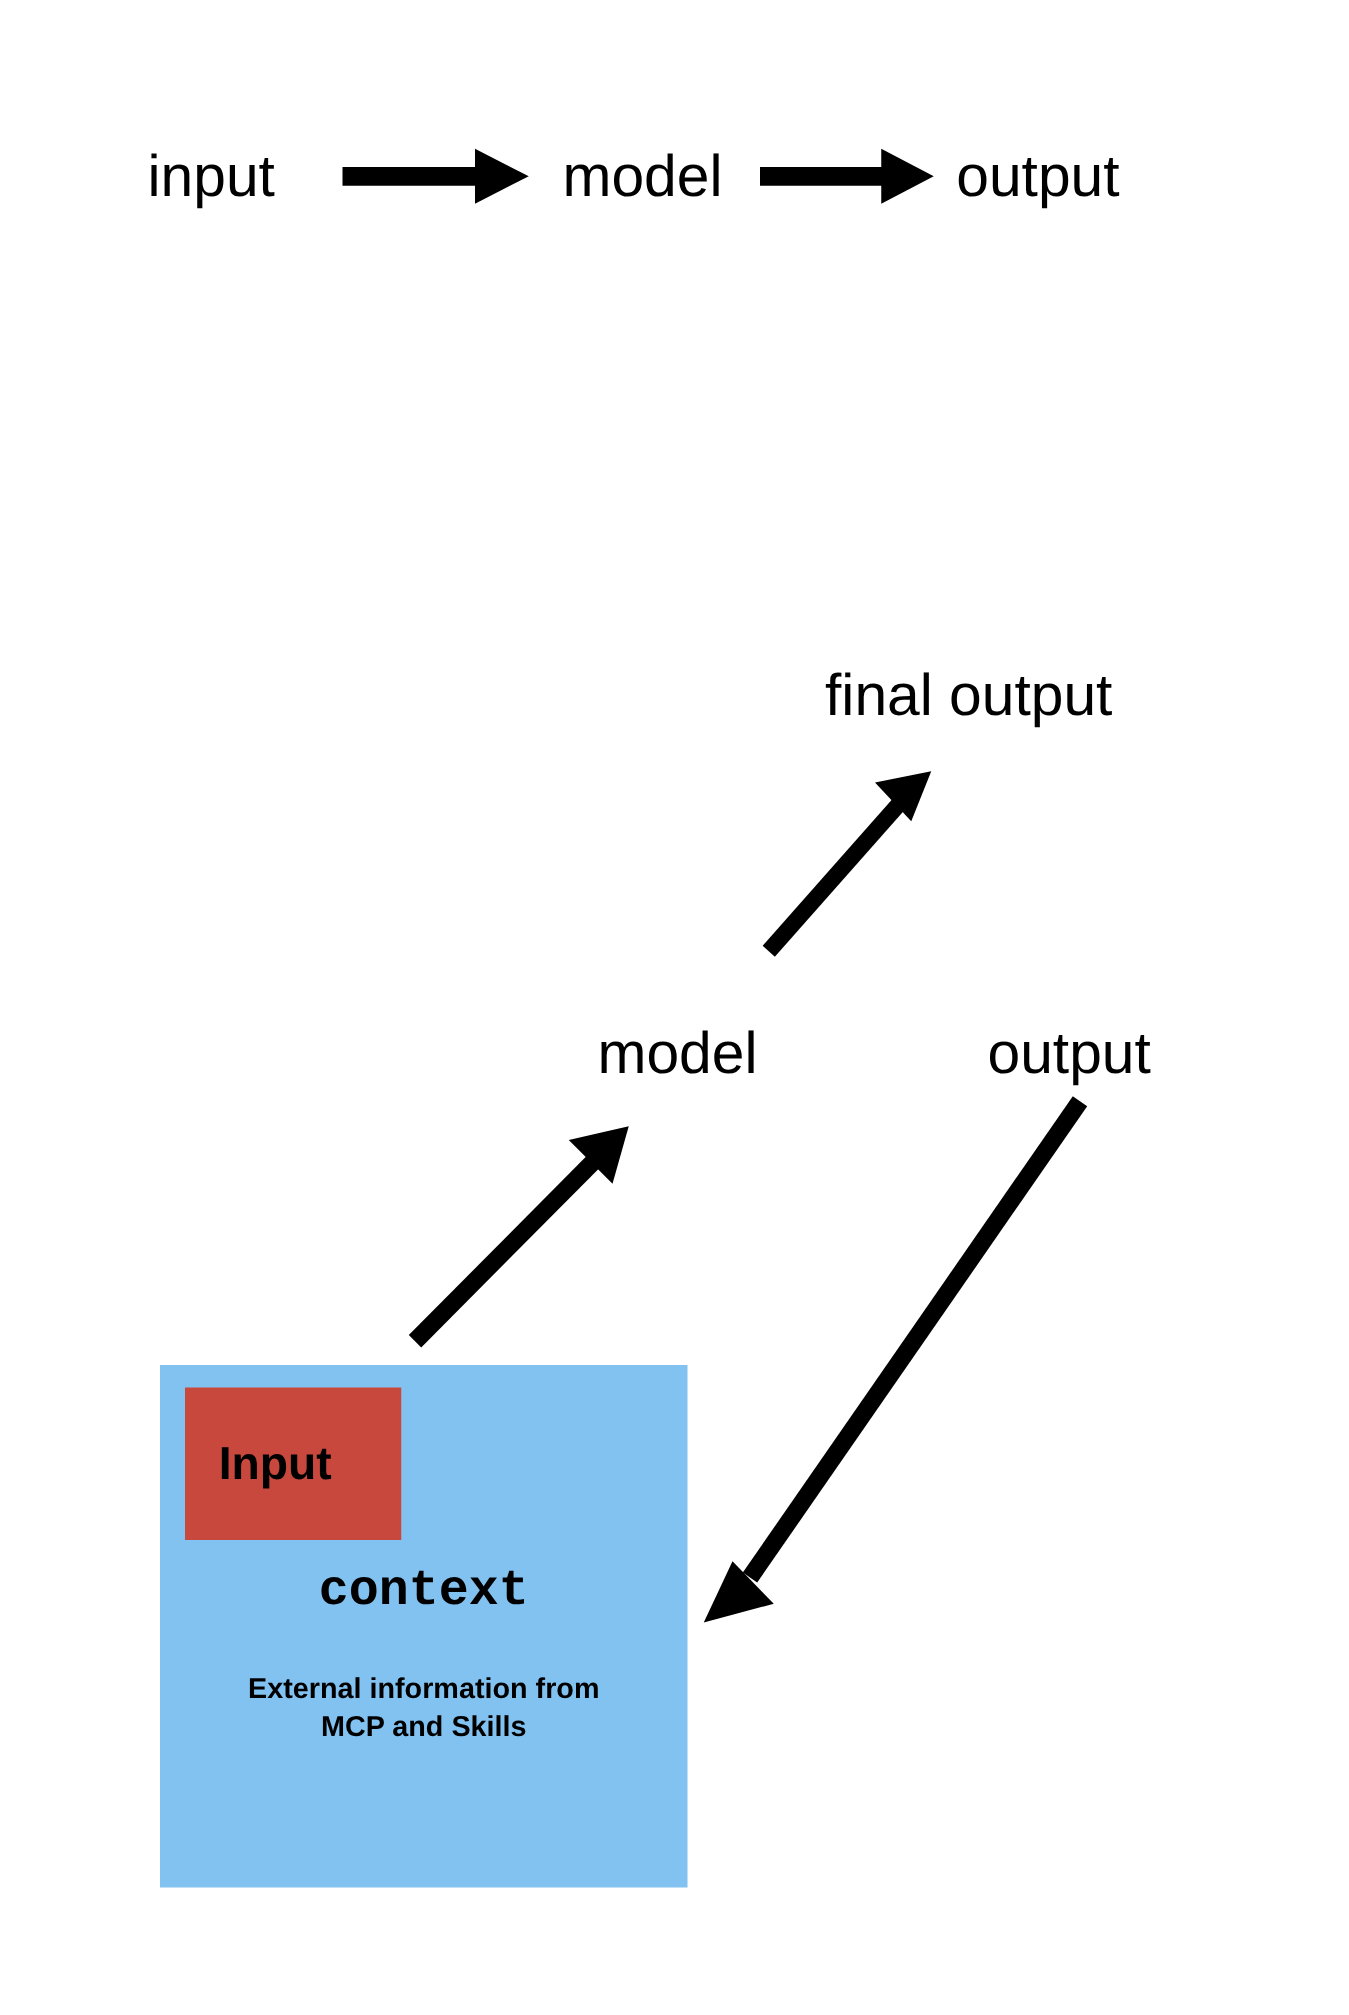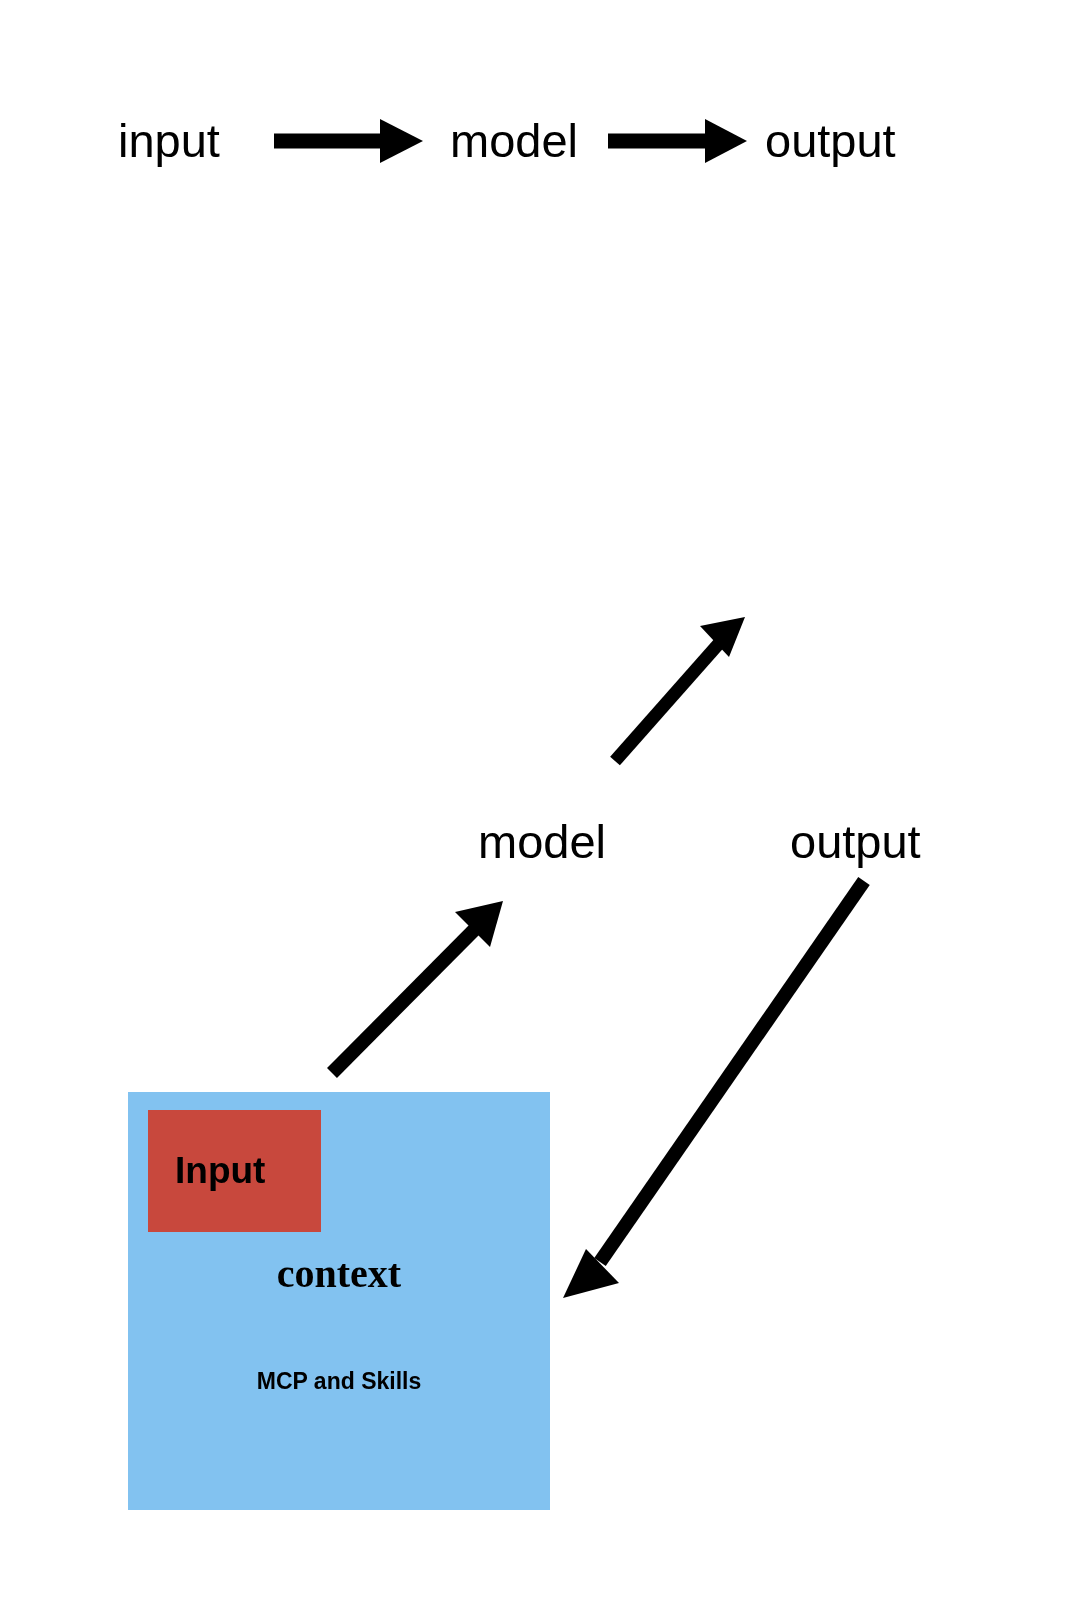--- a/index.html
+++ b/index.html
@@ -60,21 +60,21 @@
     color: #000000;
     line-height: 1;
     white-space: nowrap;
   }
   .context-title {
     position: absolute;
     left: 0;
     top: 162px;
     width: 422px;
     text-align: center;
-    font-family: Liberation Serif, serif;
+    font-family: Liberation Mono, monospace;
     font-weight: 700;
     font-size: 40px;
     color: #000000;
     line-height: 1;
   }
   .context-caption {
     position: absolute;
     left: 16px;
     top: 243px;
     width: 390px;
@@ -90,31 +90,33 @@
 <body>
 
 <div id="canvas">
 
   <div class="node-label" style="left:118px; top:117px; font-size:47px;">input</div>
 
   <div class="node-label" style="left:450px; top:117px; font-size:47px;">model</div>
 
   <div class="node-label" style="left:765px; top:117px; font-size:47px;">output</div>
 
+  <div class="node-label" style="left:660px; top:532px; font-size:47px;">final output</div>
 
   <div class="node-label" style="left:478px; top:818px; font-size:47px;">model</div>
 
   <div class="node-label" style="left:790px; top:818px; font-size:47px;">output</div>
 
   <div class="context-box">
     <div class="input-box">
       <div class="input-box-label">Input</div>
     </div>
     <div class="context-title">context</div>
     <div class="context-caption">
+      <span>External information from</span>
       <br>
       <span>MCP and Skills</span>
     </div>
   </div>
 
   <svg class="arrow-svg" viewBox="0 0 1079 1612">
 
     <g>
       <line x1="274" y1="141" x2="385" y2="141" stroke="#000000" stroke-width="15"></line>
       <polygon points="380,119 423,141 380,163" fill="#000000"></polygon>

